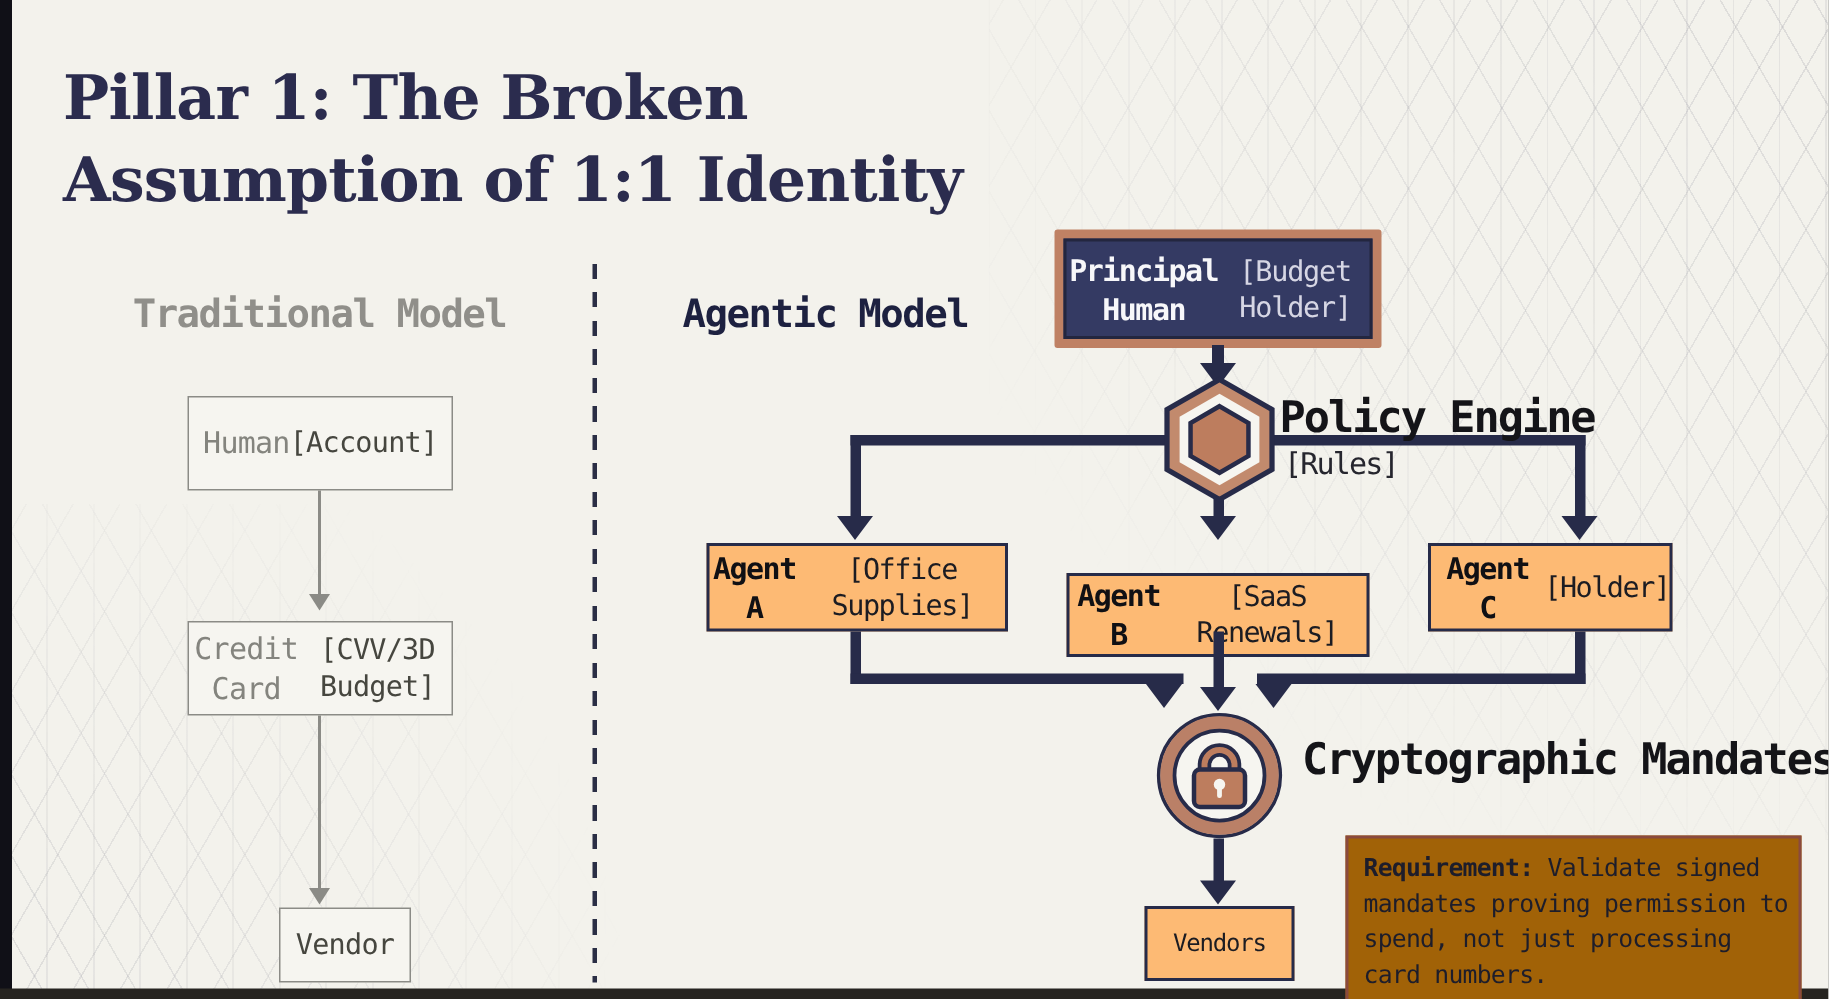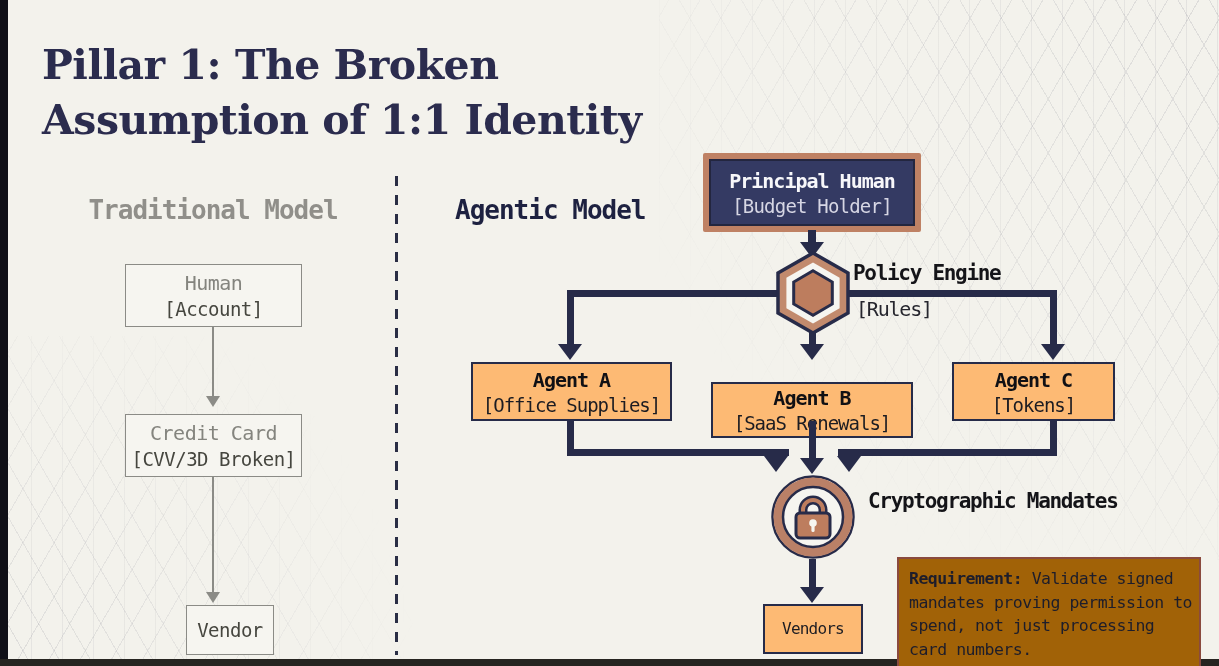--- a/index.html
+++ b/index.html
@@ -31,46 +31,46 @@
 
   
   .sec-label{ position:absolute; top:195px; font-size:26px; font-weight:700; letter-spacing:-1px; }
   .sec-trad{ left:62px; width:302px; text-align:center; color:#908f8a; }
   .sec-agent{ left:455px; color:#1d2140; }
 
   .divider{ position:absolute; left:395px; top:176px; width:3px; height:479px;
     background:repeating-linear-gradient(180deg,#2a2e45 0 10px, transparent 10px 19px); }
 
   
-  .nbox{ position:absolute; display:flex; flex-direction:column; align-items:center; justify-content:center; text-align:center; }
+  .nbox{ position:absolute; display:flex; align-items:center; justify-content:center; text-align:center; }
   .trad-box{ background:#f6f5f0; border:1.5px solid #8b8b86; }
   .trad-box .t1{ font-size:20px; letter-spacing:-0.5px; color:#84847e; line-height:27px; }
   .trad-box .t2{ font-size:19px; letter-spacing:-0.5px; color:#46463f; line-height:25px; }
   .agent-box{ background:#fdba74; border:2.5px solid #262b49; }
   .agent-box .t1{ font-size:20px; font-weight:700; letter-spacing:-1px; color:#101014; line-height:26px; }
   .agent-box .t2{ font-size:19px; letter-spacing:-1px; color:#1c1c22; line-height:24px; }
 
   
   .principal{ position:absolute; left:703px; top:153px; width:218px; height:79px;
     background:#bf8164; padding:6px; border-radius:2px; }
   .principal .inner{ width:100%; height:100%; background:#343a63; border:2px solid #23263f;
-    display:flex; flex-direction:column; align-items:center; justify-content:center; text-align:center; }
+    display:flex; flex-direction:row; align-items:center; justify-content:center; text-align:center; }
   .principal .t1{ font-size:20px; font-weight:700; letter-spacing:-1px; color:#f7f7fa; line-height:26px; }
   .principal .t2{ font-size:19px; letter-spacing:-0.8px; color:#d6d6e4; line-height:24px; }
 
   
   .bar{ position:absolute; background:#272b49; }
   .gline{ position:absolute; background:#8b8b86; }
   .head-n{ position:absolute; width:0; height:0;
     border-left:12.5px solid transparent; border-right:12.5px solid transparent; border-top:16px solid #272b49; }
   .head-g{ position:absolute; width:0; height:0;
     border-left:7px solid transparent; border-right:7px solid transparent; border-top:11px solid #8b8b86; }
 
   .float-label{ position:absolute; white-space:nowrap; }
-  .fl-title{ font-size:21px; font-weight:700; letter-spacing:-1.3px; color:#141418; }
+  .fl-title{ font-size:29px; font-weight:700; letter-spacing:-1.3px; color:#141418; }
   .fl-sub{ font-size:20px; letter-spacing:-1.2px; color:#26262e; }
 
   .svg-abs{ position:absolute; }
 
   
   .req{ position:absolute; left:897px; top:557px; width:304px; height:128px;
     background:#a16207; border:2.5px solid #8a4a3e; padding:8px 6px 8px 10px;
     font-size:16.5px; letter-spacing:-0.5px; line-height:23.5px; color:#1d1d2b; white-space:pre-line; }
   .req b{ font-weight:700; }
 </style>
@@ -96,21 +96,21 @@
   <div class="nbox trad-box" style="left:125px; top:264px; width:177px; height:63px;">
     <div class="t1">Human</div>
     <div class="t2">[Account]</div>
   </div>
   <div>
     <div class="gline" style="left:212px; top:327px; width:2px; height:70px;"></div>
     <div class="head-g" style="left:206px; top:396px;"></div>
   </div>
   <div class="nbox trad-box" style="left:125px; top:414px; width:177px; height:63px;">
     <div class="t1">Credit Card</div>
-    <div class="t2">[CVV/3D Broken]</div>
+    <div class="t2">[CVV/3D Budget]</div>
   </div>
   <div>
     <div class="gline" style="left:212px; top:477px; width:2px; height:116px;"></div>
     <div class="head-g" style="left:206px; top:592px;"></div>
   </div>
   <div class="nbox trad-box" style="left:170px; top:605px; width:88px; height:50px;margin-left:16px;">
     <div class="t2">Vendor</div>
   </div>
 
   <div class="principal">
@@ -146,21 +146,21 @@
   <div class="nbox agent-box" style="left:471px; top:362px; width:201px; height:59px;">
     <div class="t1">Agent A</div>
     <div class="t2">[Office Supplies]</div>
   </div>
   <div class="nbox agent-box" style="left:711px; top:382px; width:202px; height:56px;">
     <div class="t1">Agent B</div>
     <div class="t2">[SaaS Renewals]</div>
   </div>
   <div class="nbox agent-box" style="left:952px; top:362px; width:163px; height:59px;">
     <div class="t1">Agent C</div>
-    <div class="t2">[Tokens]</div>
+    <div class="t2">[Holder]</div>
   </div>
 
   <div>
     <div class="bar" style="left:567px; top:421px; width:7px; height:35px;"></div>
     <div class="bar" style="left:1050px; top:421px; width:7px; height:35px;"></div>
     <div class="bar" style="left:567px; top:449px; width:222px; height:7px;"></div>
     <div class="bar" style="left:838px; top:449px; width:219px; height:7px;"></div>
     <div class="bar" style="left:809px; top:421px; width:7px; height:38px;"></div>
     <div class="head-n" style="left:764px; top:456px;"></div>
     <div class="head-n" style="left:800px; top:458px;"></div>

